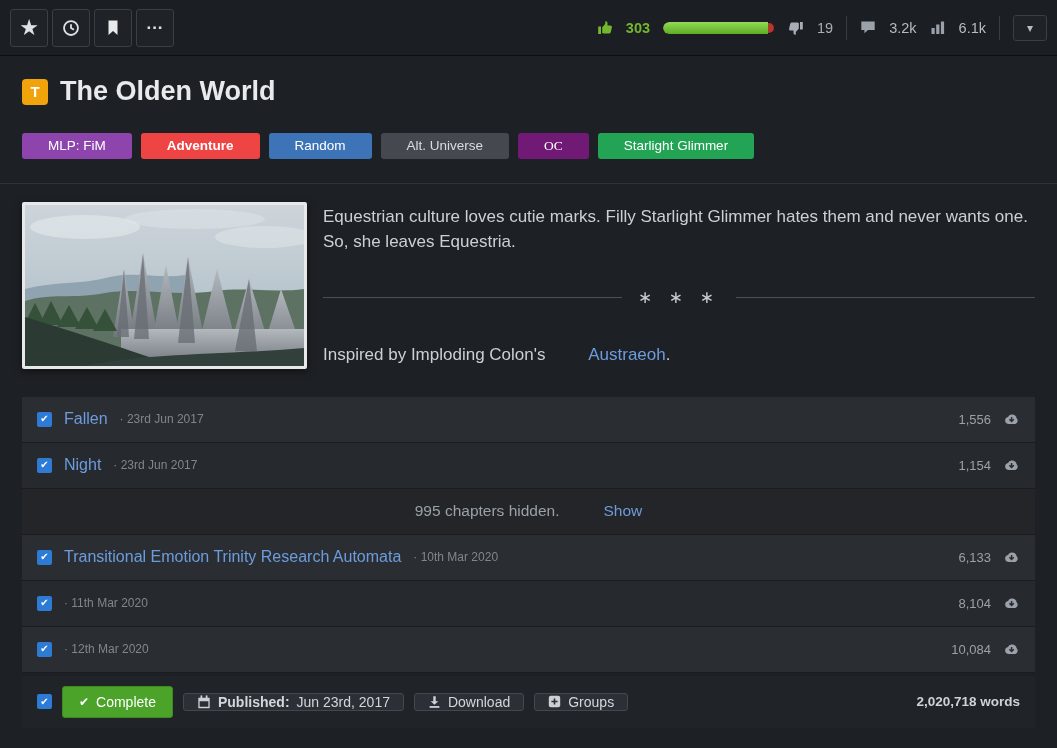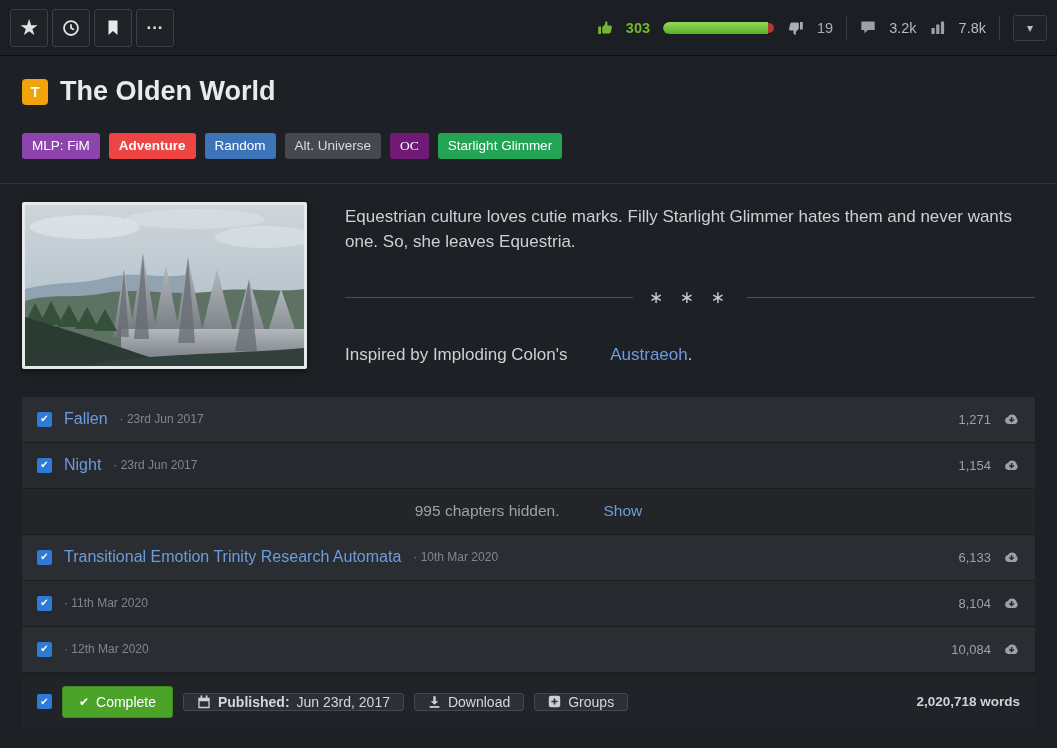--- a/index.html
+++ b/index.html
@@ -30,26 +30,26 @@
 
   
   .content { padding:0 22px; }
 
   .title-row { margin-top:20px; display:flex; align-items:center; gap:12px; }
   .rating-badge { width:26px; height:26px; border-radius:4px; background:#f0a30a; color:#fff;
                   font-weight:bold; font-size:15px; display:flex; align-items:center; justify-content:center; }
   .story-title { font-size:27px; font-weight:bold; color:#e8eaec; margin:0; }
 
   .tags-row { margin-top:26px; display:flex; gap:9px; }
-  .tag { padding:6px 10px; border-radius:3px; font-size:13.5px; color:#fff; line-height:1; cursor:pointer; }
+  .tag { padding:6px 26px; border-radius:3px; font-size:13.5px; color:#fff; line-height:1; cursor:pointer; }
   .tag-universe { color:#d9dcdf; }
 
   .rule { height:1px; background:#2f3338; margin:24px -22px 0; }
 
-  .desc-section { display:flex; gap:38px; padding:18px 0 28px; }
+  .desc-section { display:flex; gap:16px; padding:18px 0 28px; }
   .cover { flex:0 0 auto; width:285px; height:167px; border:3px solid #e6e8ea; border-radius:2px;
            box-shadow:0 2px 7px rgba(0,0,0,.5); overflow:hidden; cursor:pointer; background:#a9b9c4; }
   .cover svg { display:block; }
   .desc { flex:1; color:#ccd0d5; font-size:17px; line-height:1.5; padding-top:2px; }
   .desc p { margin:0; }
   .sep-row { display:flex; align-items:center; gap:16px; margin:30px 0 32px; color:#c6cbd1; }
   .sep-line { flex:1; height:1px; background:#4a4f56; }
   .sep-stars { font-size:17px; letter-spacing:6px; }
   a.link { color:#6d9cdd; text-decoration:none; cursor:pointer;margin-left:38px; }
 
@@ -138,21 +138,21 @@
         <span>3.2k</span>
       </div>
       <div class="stat">
         <span>
           <svg width="16" height="15" viewBox="0 0 16 15" fill="#9aa1a8">
             <rect x="1.5" y="8" width="3.2" height="6"></rect>
               <rect x="6.2" y="4.5" width="3.2" height="9.5"></rect>
               <rect x="10.9" y="1.5" width="3.2" height="12.5"></rect>
           </svg>
         </span>
-        <span>7.8k</span>
+        <span>6.1k</span>
       </div>
       <div class="vsep"></div>
       <div class="dd-btn">
         <span>▾</span>
       </div>
     </div>
   </header>
 
   <main class="content">
 
@@ -234,21 +234,21 @@
 
     <div class="chapters">
 
       <div class="chapter-row row-a">
         <span class="checkbox">
             <span>✔</span>
           </span>
         <a class="ch-title">Fallen</a>
         <span class="ch-date">· 23rd Jun 2017</span>
         <span class="ch-right">
-          <span>1,271</span>
+          <span>1,556</span>
           <span class="cloud">
             <svg width="20" height="14" viewBox="0 0 20 14" fill="currentColor">
               <path d="M16.6 6.3 A4.6 4.6 0 0 0 8 4.9 A3.6 3.6 0 0 0 8.3 12 h7 A3.4 3.4 0 0 0 16.6 6.3 z"></path>
               <path d="M11.6 5 v3.4 M9.4 7.2 l2.2 2.3 2.2-2.3" stroke="#2a2e33" stroke-width="1.5" fill="none"></path>
             </svg>
           </span>
         </span>
       </div>
 
       <div class="chapter-row row-b">

